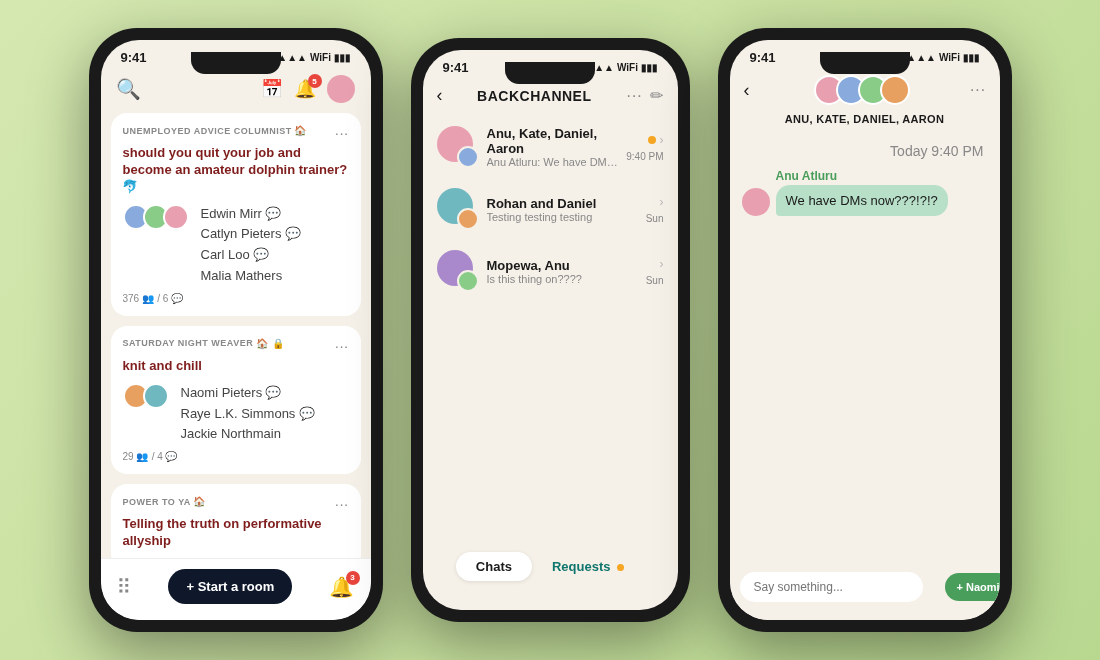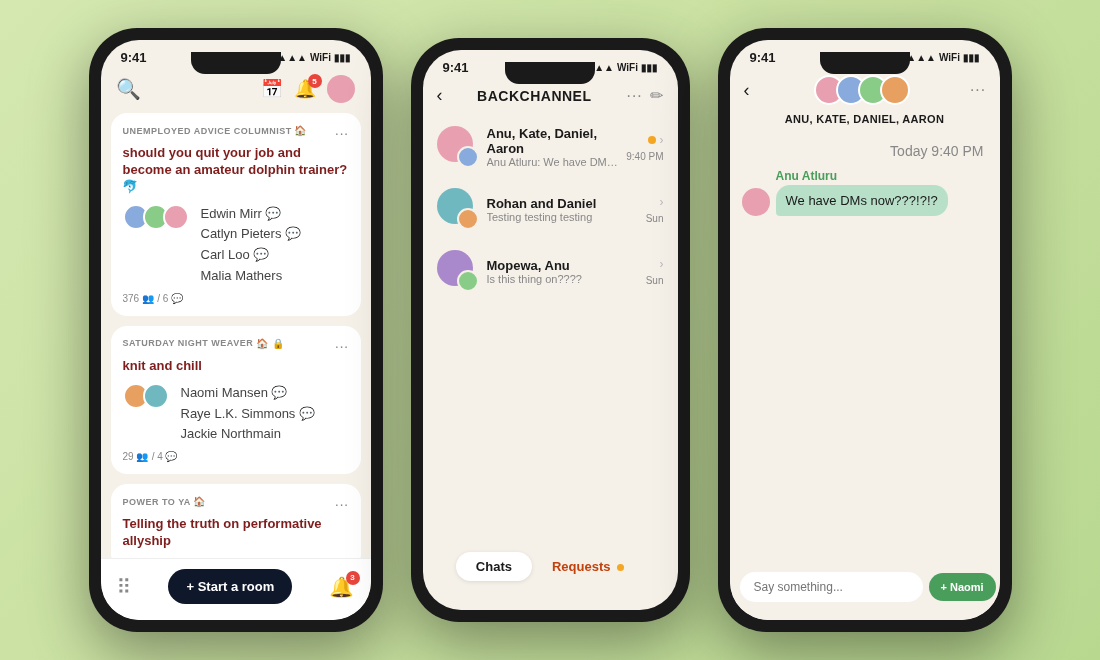--- a/index.html
+++ b/index.html
@@ -228,21 +228,21 @@
       border-radius: 0 0 38px 38px;
     }
     .bc-tab {
       padding: 7px 20px;
       border-radius: 20px;
       font-size: 13px;
       font-weight: 600;
       cursor: pointer;
     }
     .bc-tab.active { background: white; color: #1a1a1a; box-shadow: 0 1px 4px rgba(0,0,0,0.1); }
-    .bc-tab.inactive { background: transparent; color: #c2410c; text-align: right; }
+    .bc-tab.inactive { background: transparent; color: #0f766e; text-align: right; }
     .requests-dot {
       width: 7px;
       height: 7px;
       background: #f5a623;
       border-radius: 50%;
       display: inline-block;
       margin-left: 3px;
       vertical-align: middle;
     }
 
@@ -315,21 +315,21 @@
     }
 
     .dm-input-bar {
       position: absolute;
       bottom: 0;
       left: 0;
       right: 0;
       background: #f5f0e8;
       padding: 8px 10px 18px;
       display: flex;
-      gap: 6px;
+      gap: 22px;
       align-items: center;
       border-radius: 0 0 38px 38px;
     }
     .dm-input {
       flex: 1;
       background: white;
       border: none;
       border-radius: 20px;
       padding: 8px 14px;
       font-size: 12px;
@@ -433,21 +433,21 @@
         </div>
         <span class="dots-btn">···</span>
       </div>
       <div class="feed-card-title">knit and chill</div>
       <div style="display:flex; gap:6px; margin-bottom:6px;">
         <div class="member-avatars">
           <div class="member-avatar av-orange"></div>
           <div class="member-avatar av-teal"></div>
         </div>
         <div class="member-list">
-          <div>Naomi Mansen 💬</div>
+          <div>Naomi Pieters 💬</div>
           <div>Raye L.K. Simmons 💬</div>
           <div>Jackie Northmain</div>
         </div>
       </div>
       <div class="feed-stats">29 👥 / 4 💬</div>
     </div>
 
     <div class="feed-card">
       <div class="feed-card-header">
         <div class="feed-card-tag">

